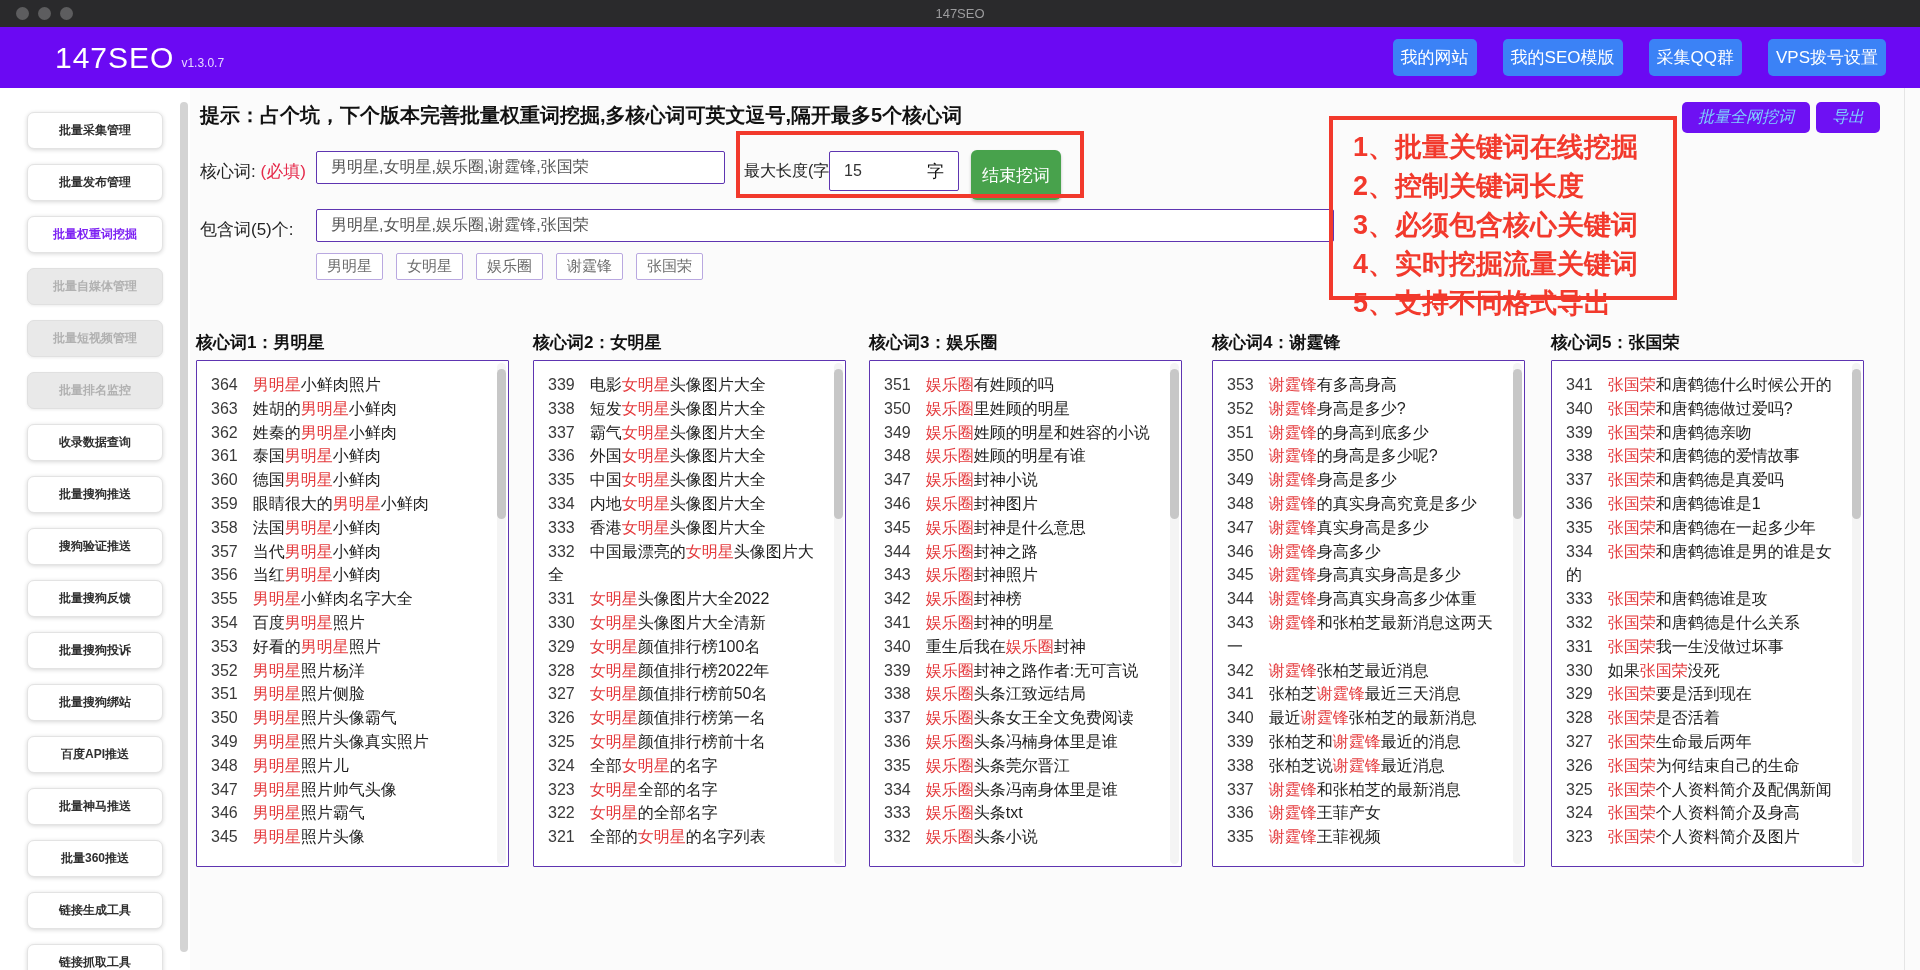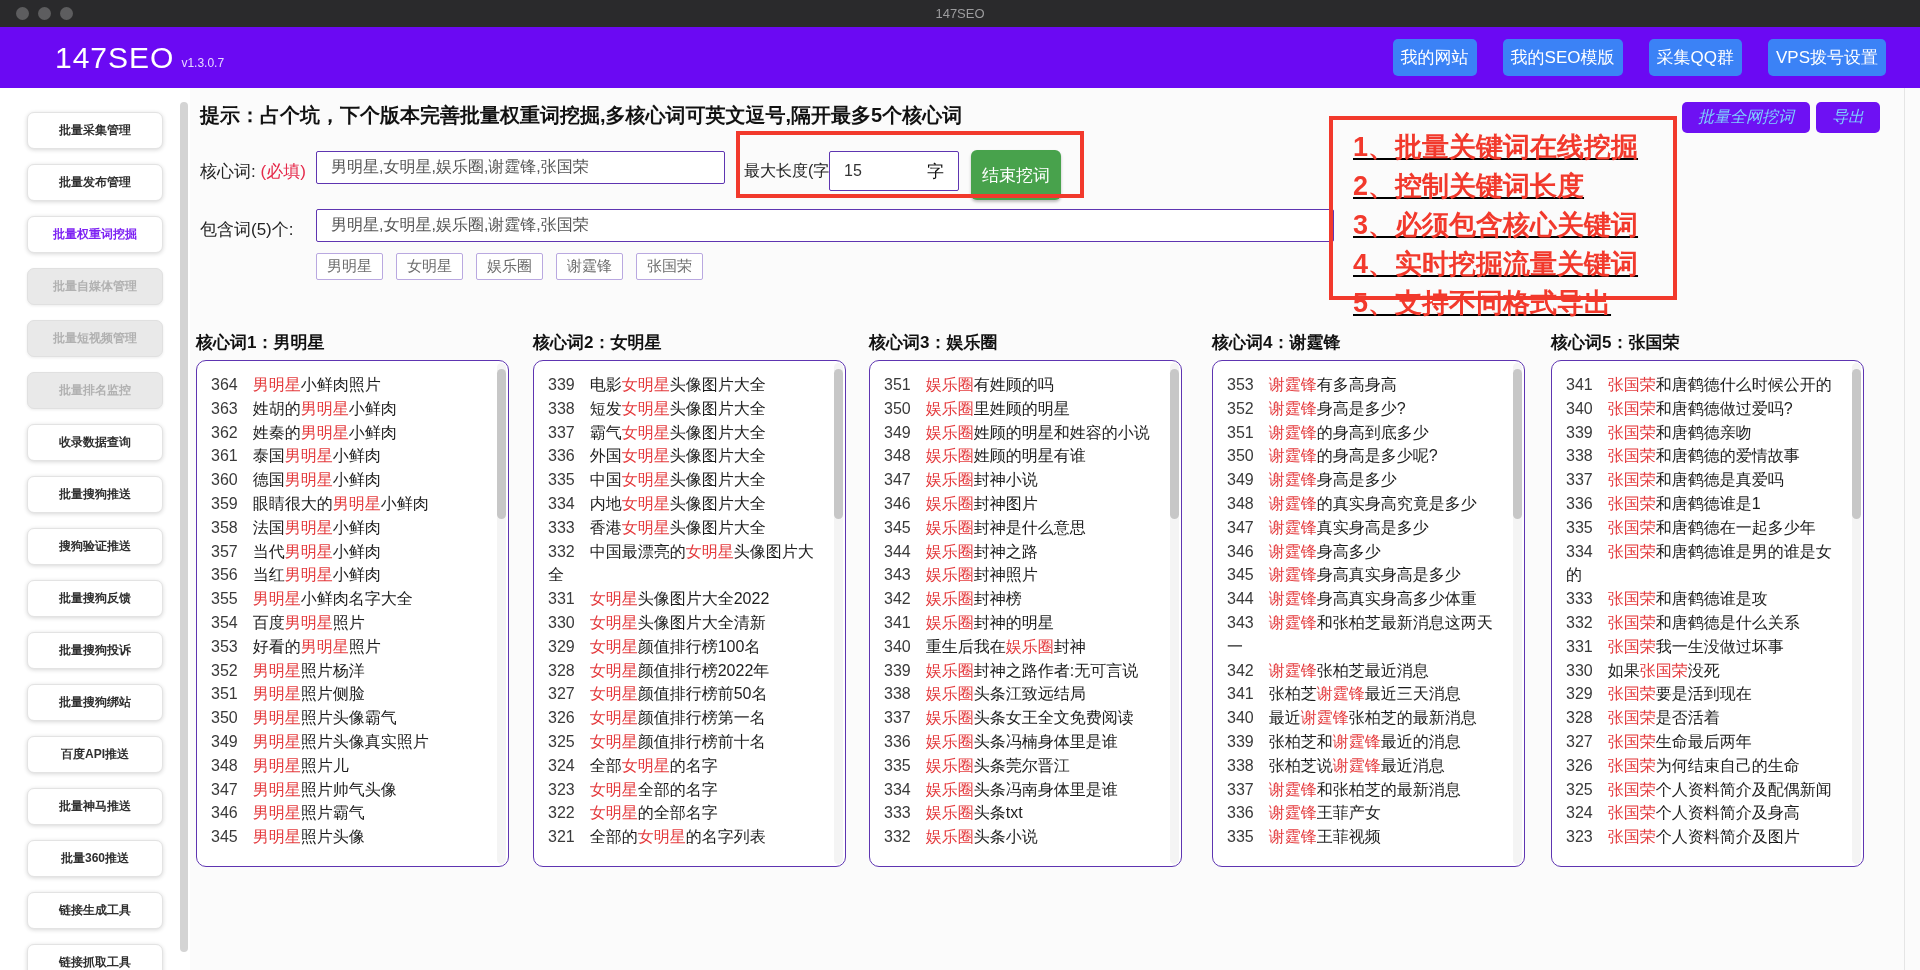--- a/index.html
+++ b/index.html
@@ -50,35 +50,35 @@
               font-size:17px; border-radius:6px; display:flex; align-items:center; justify-content:center;
               box-shadow:0 2px 3px rgba(0,0,0,.25); cursor:pointer; }
   .red-outline { position:absolute; left:546px; top:43px; width:348px; height:67px; border:4px solid #f2392c; z-index:4; pointer-events:none; }
   .include-label { left:10px; top:130px; }
   .include-input { left:126px; top:121px; width:1018px; height:33px; }
 
   .tags { position:absolute; left:126px; top:165px; display:flex; gap:13px; }
   .tag { border:1px solid #b9a8e0; color:#6d6d6d; font-size:15px; padding:3px 10px; background:#fff; border-radius:2px; cursor:pointer; white-space:nowrap; }
 
   .annotation { position:absolute; left:1139px; top:28px; width:348px; height:184px; border:4px solid #f2392c;
-                padding:8px 0 0 20px; z-index:5; background:transparent;text-decoration:underline; }
+                padding:8px 0 0 20px; z-index:5; background:transparent; }
   .annotation-line { font-size:27px; line-height:39px; color:#f2392c; font-weight:600; white-space:nowrap; }
 
   .action-btn { position:absolute; top:14px; height:31px; padding:4px 16px; background:#6e11f3; color:#7dd3fc;
                 font-size:16px; border-radius:5px; display:flex; align-items:center; cursor:pointer; white-space:nowrap;font-style:italic; }
   .action-mine { left:1492px; }
   .action-export { left:1626px; }
 
   
   .result-col { position:absolute; top:243px; width:313px; }
   .result-col:nth-of-type(1){ left:6px; } .result-col:nth-of-type(2){ left:343px; }
   .result-col:nth-of-type(3){ left:679px; } .result-col:nth-of-type(4){ left:1022px; }
   .result-col:nth-of-type(5){ left:1361px; }
   .col-header { font-size:17px; font-weight:bold; color:#111; margin-bottom:6px; white-space:nowrap; }
-  .list-box { position:relative; height:507px; background:#fff; border:1px solid #5e35b1; border-radius:10px;
+  .list-box { position:relative; height:507px; background:#fff; border:1px solid #5e35b1; border-radius:1px;
               overflow:hidden; padding:12px 26px 0 14px; }
   .row { font-size:16px; line-height:23.8px; color:#1d1d1d; cursor:default; }
   .row .num { color:#3a3a3a; margin-right:15px; }
   .row .kw { color:#e4393c; }
   .scroll-track { position:absolute; right:2px; top:2px; bottom:2px; width:9px; background:#f4f4f4; border-radius:5px; }
   .scroll-thumb { position:absolute; right:2px; top:8px; width:9px; height:150px; background:#c7c7c7; border-radius:5px; cursor:pointer; }
 </style>
 </head>
 <body>
 

